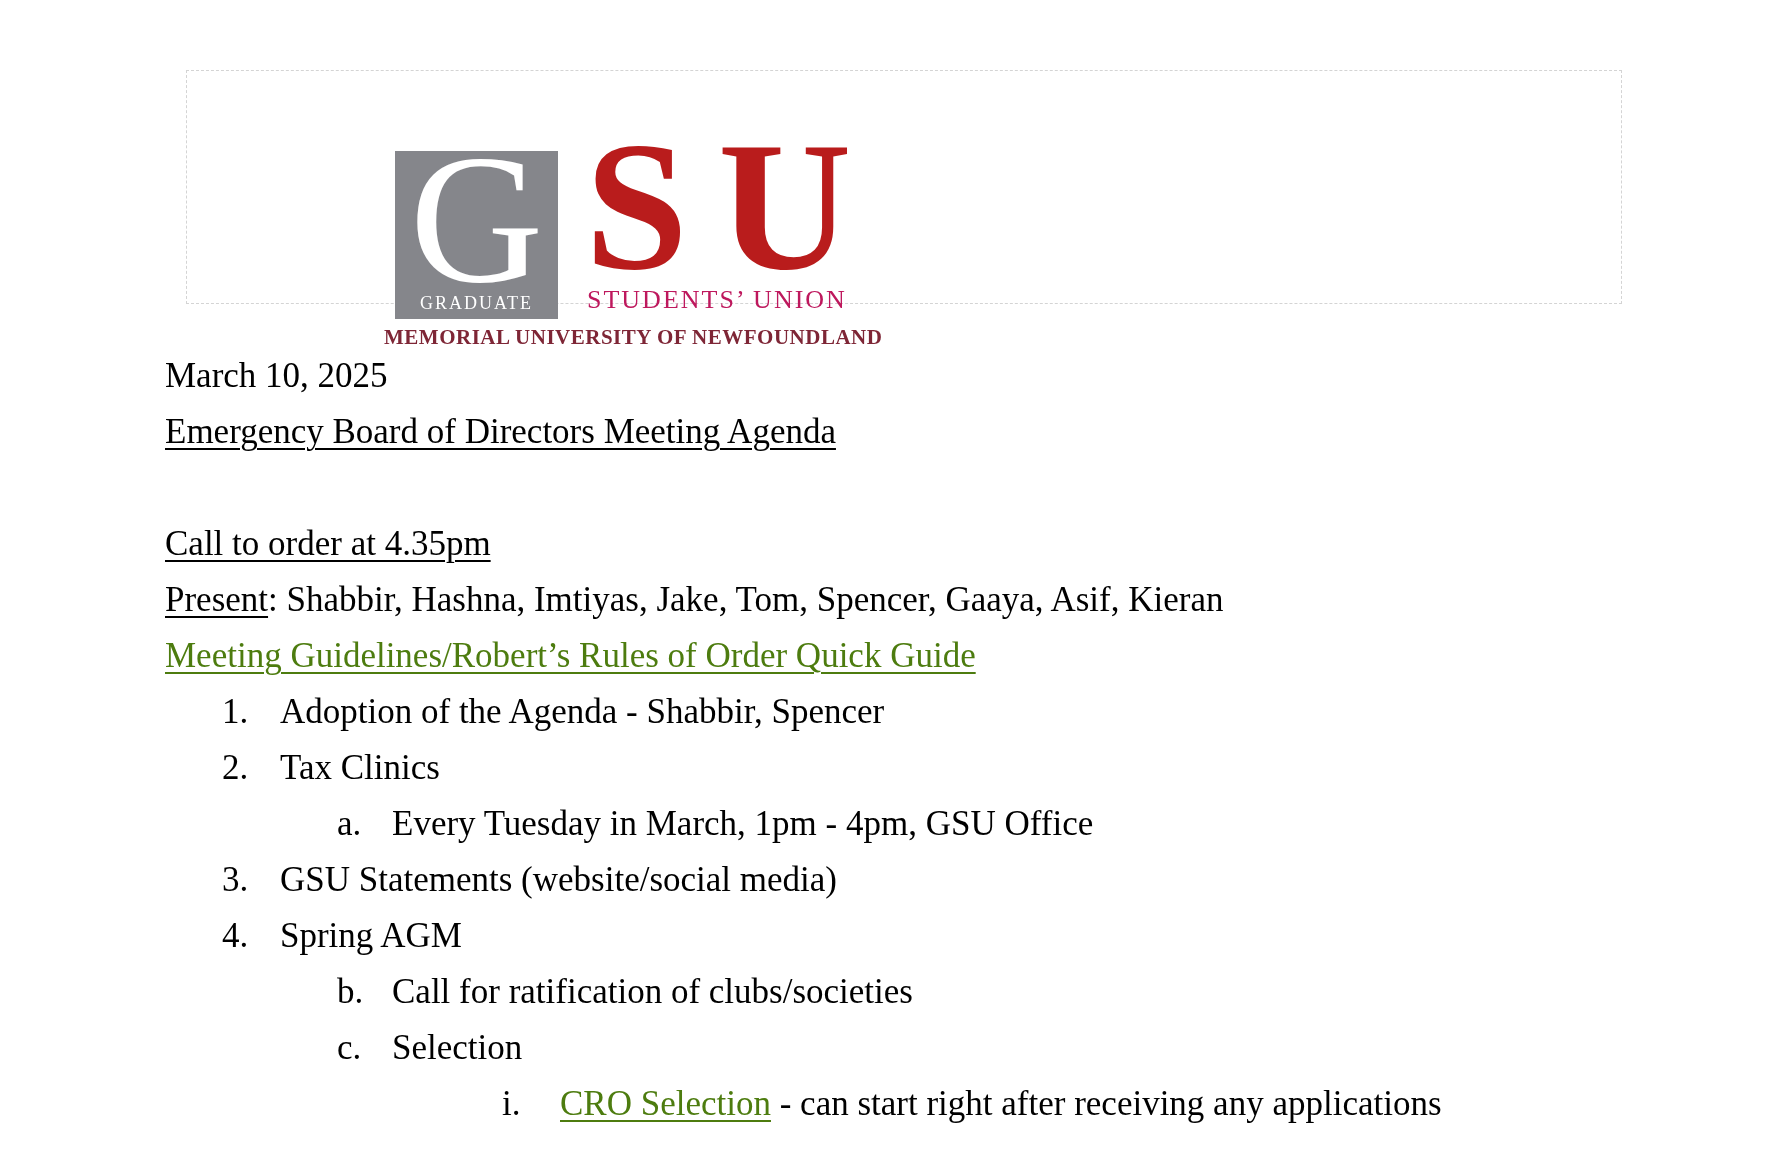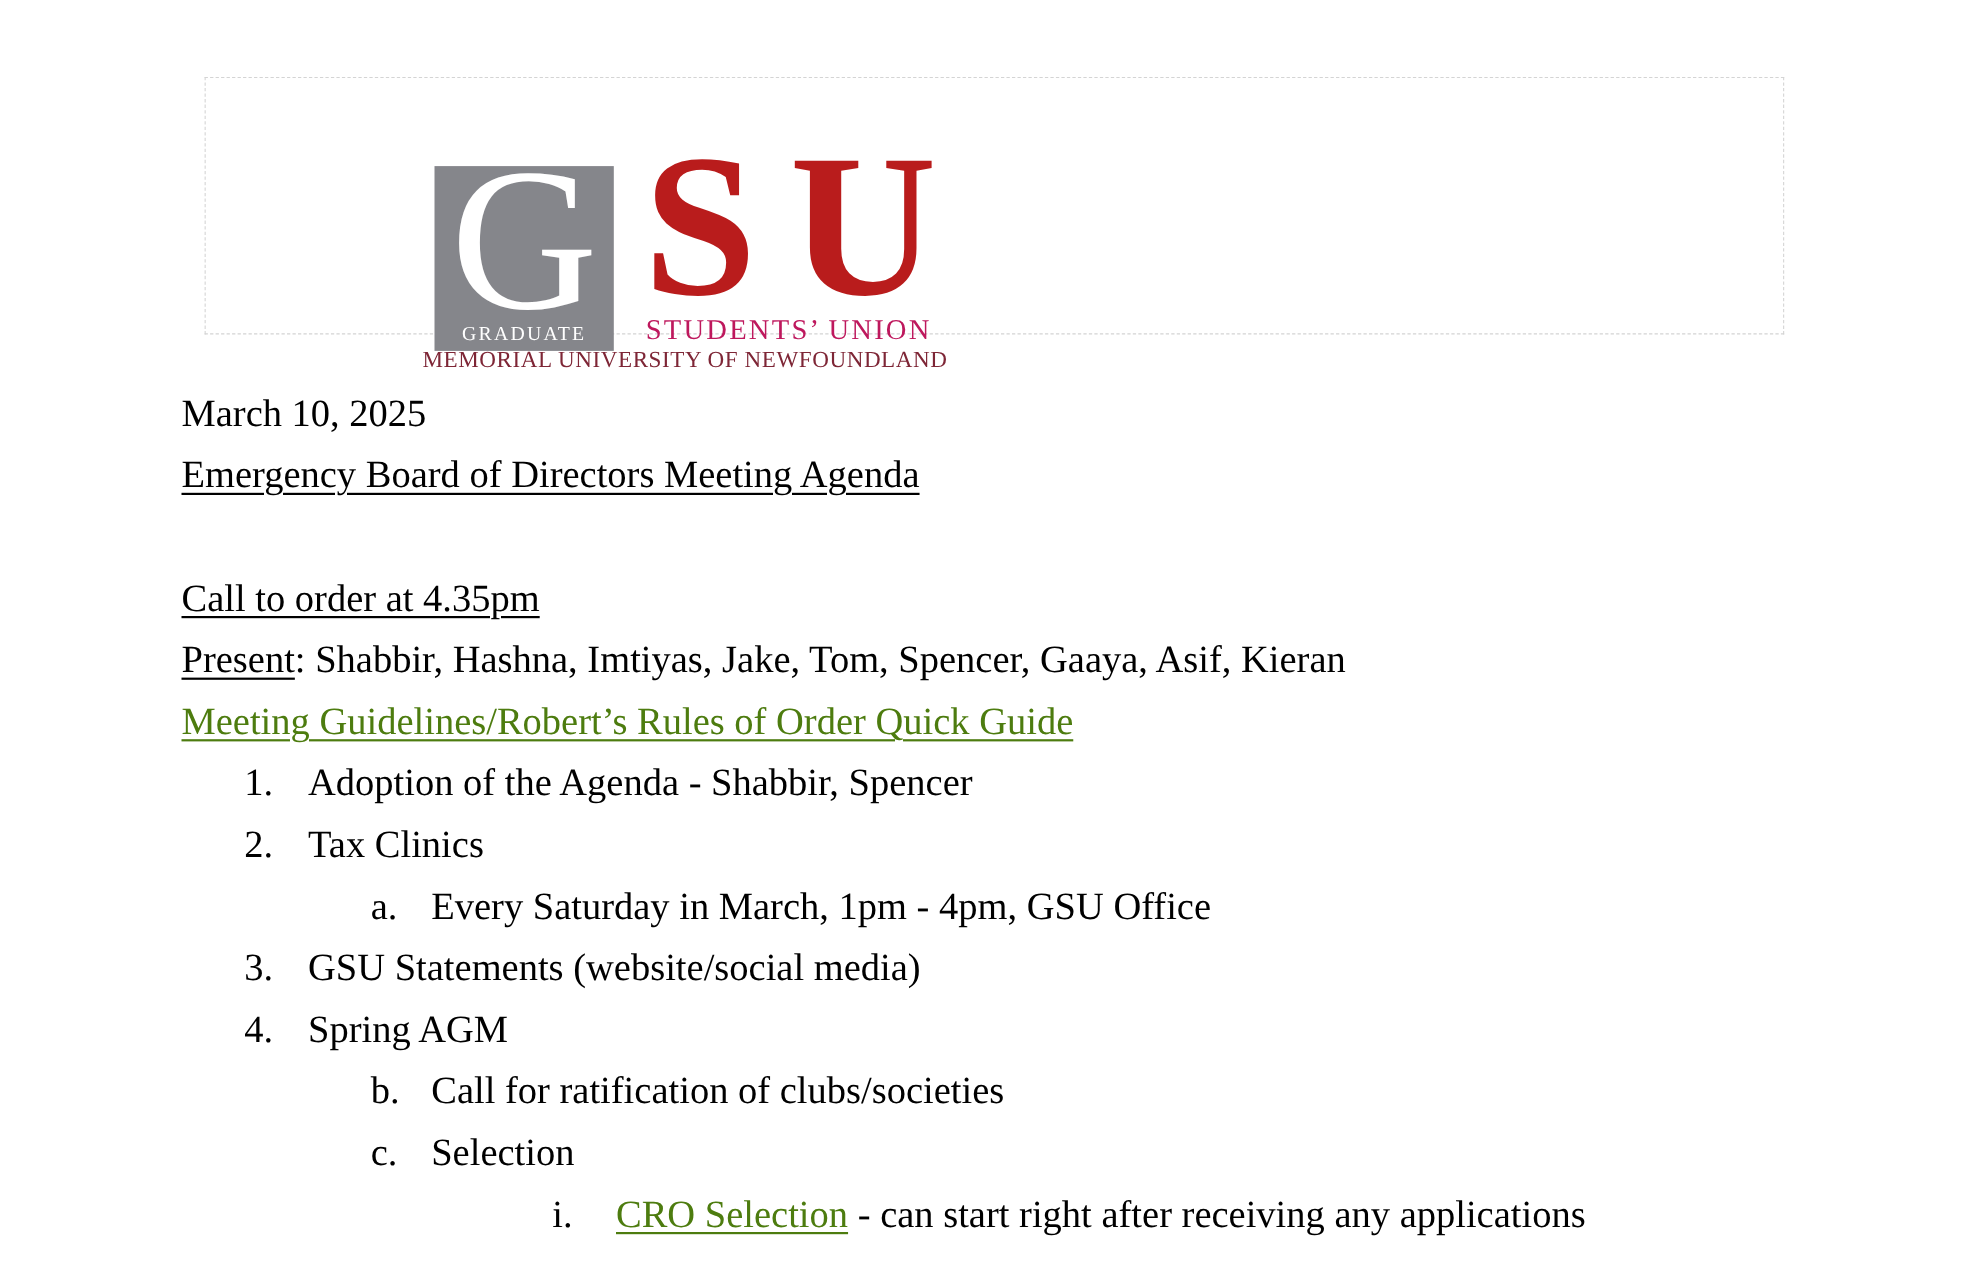--- a/index.html
+++ b/index.html
@@ -33,22 +33,22 @@
   }
   .su-letters{
     position:absolute;left:398px;top:60px;
     color:#b91c1c;font-size:185px;line-height:150px;letter-spacing:30px;font-weight:bold;
   }
   .students-union{
     position:absolute;left:400px;top:214px;
     color:#be185d;font-size:26px;letter-spacing:2px;text-align:center;
   }
   .memorial{
-    position:absolute;left:197px;top:244px;
-    color:#7E2636;font-size:21px;font-weight:normal;letter-spacing:0.5px;
+    position:absolute;left:197px;top:254px;
+    color:#7E2636;font-size:21px;font-weight:bold;letter-spacing:0.5px;
   }
   .content{
     position:absolute;left:165px;top:348px;width:1460px;
     font-size:35px;line-height:56px;
   }
   .line{height:56px;white-space:nowrap;}
   .center{text-align:left;}
   .u{text-decoration:underline;text-decoration-thickness:2px;text-underline-offset:5px;}
   .link{
     color:#4d7c0f;
@@ -104,21 +104,21 @@
 
     <div class="line l1">
       <span class="marker">1.</span><span>Adoption of the Agenda - Shabbir, Spencer</span>
     </div>
 
     <div class="line l1">
       <span class="marker">2.</span><span>Tax Clinics</span>
     </div>
 
     <div class="line l2">
-      <span class="marker">a.</span><span>Every Saturday in March, 1pm - 4pm, GSU Office</span>
+      <span class="marker">a.</span><span>Every Tuesday in March, 1pm - 4pm, GSU Office</span>
     </div>
 
     <div class="line l1">
       <span class="marker">3.</span><span>GSU Statements (website/social media)</span>
     </div>
 
     <div class="line l1">
       <span class="marker">4.</span><span>Spring AGM</span>
     </div>
 

